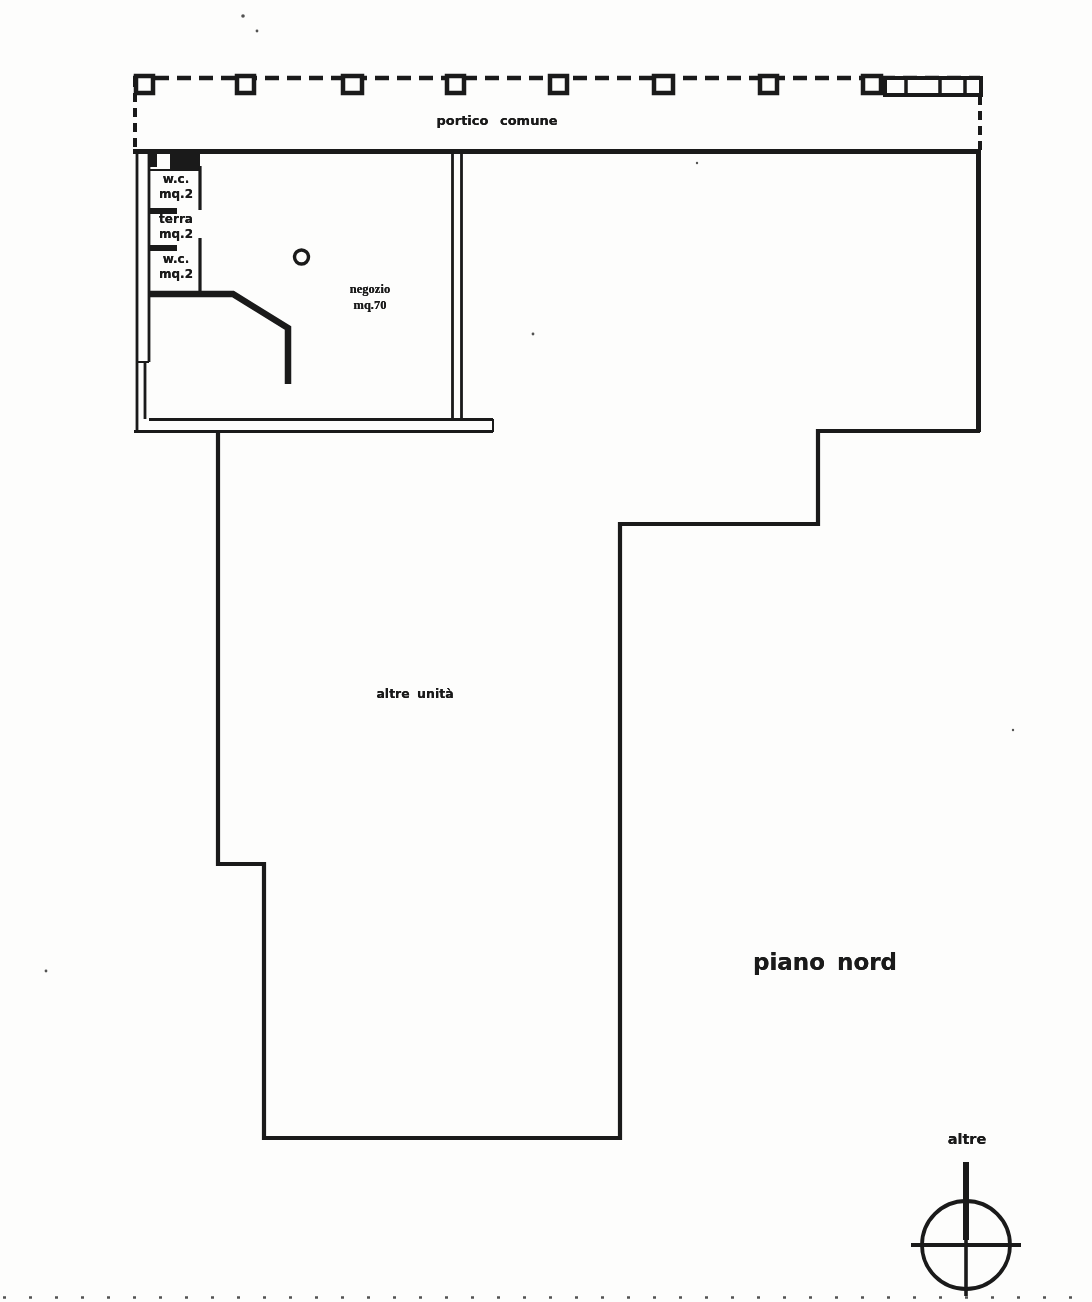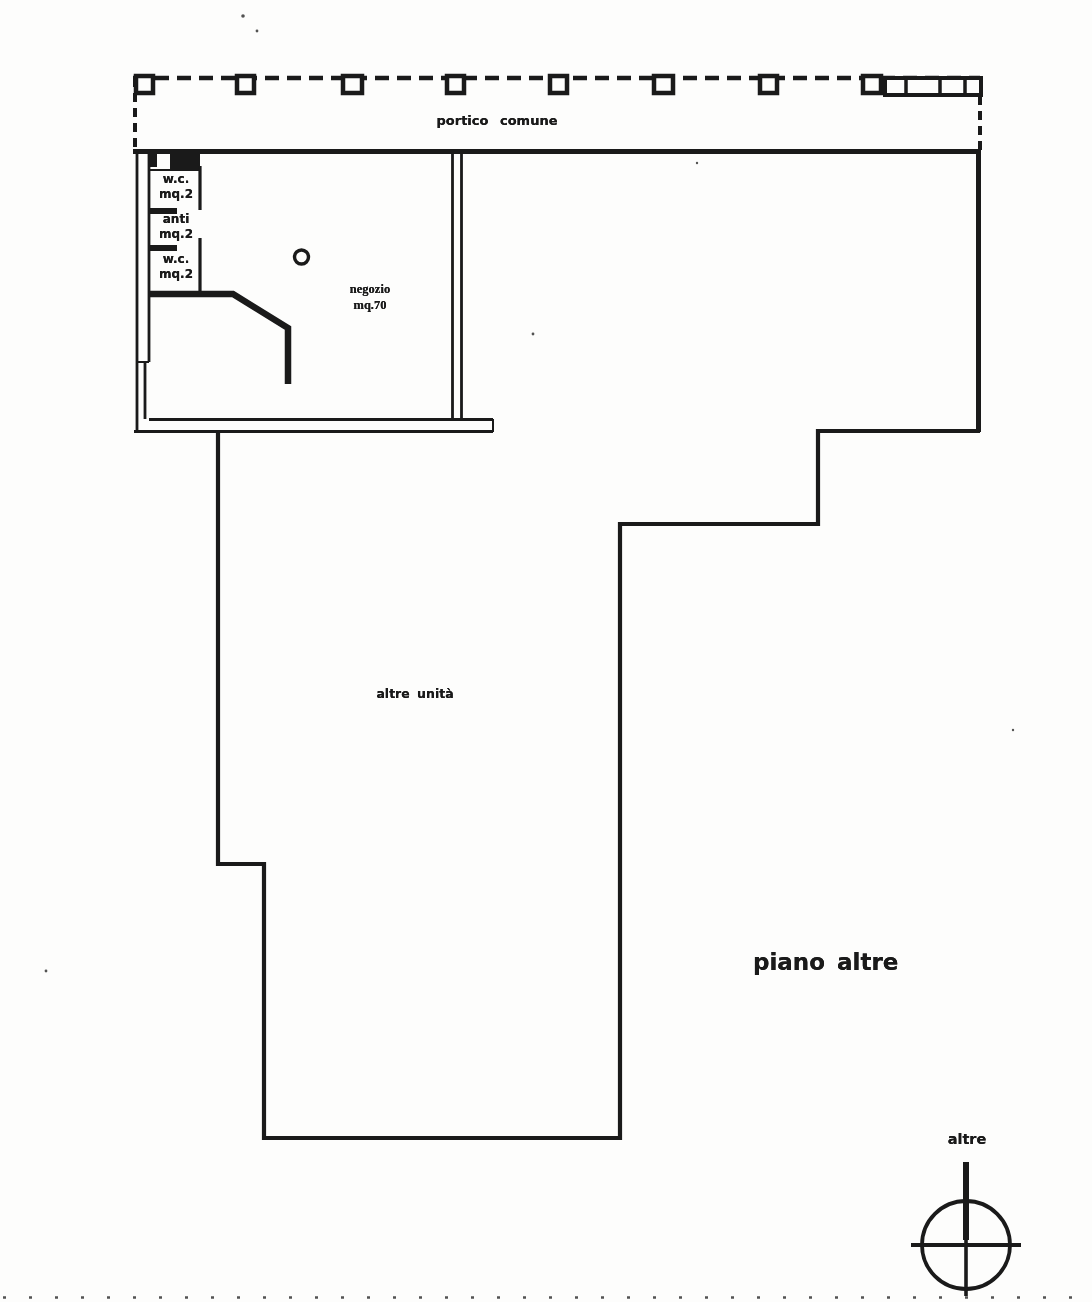--- a/index.html
+++ b/index.html
@@ -110,35 +110,35 @@
   </svg>
 
   <div class="lbl" id="portico-label" style="left:388px;top:113px;width:130px;margin-left:44px;">portico comune</div>
 
   <div class="lbl roomlbl" style="left:150px;top:172px;width:52px;">
     <span class="ln">w.c.</span>
     <span class="ln">mq.2</span>
   </div>
 
   <div class="lbl roomlbl" style="left:150px;top:212px;width:52px;">
-    <span class="ln">anti</span>
+    <span class="ln">terra</span>
     <span class="ln">mq.2</span>
   </div>
 
   <div class="lbl roomlbl" style="left:150px;top:252px;width:52px;">
     <span class="ln">w.c.</span>
     <span class="ln">mq.2</span>
   </div>
 
   <div class="lbl" id="negozio-label" style="left:330px;top:282px;width:80px;font-family:Liberation Serif, serif;">
     <span class="ln">negozio</span>
     <span class="ln">mq.70</span>
   </div>
 
   <div class="lbl" id="altre-label" style="left:360px;top:686px;width:110px;">altre unità</div>
 
   <div class="lbl" id="floor-title" style="left:753px;top:948px;width:220px;">
-    <span class="ln ln1">piano altre</span>
+    <span class="ln ln1">piano nord</span>
   </div>
 
   <div class="lbl" id="nord-label" style="left:944px;top:1131px;width:46px;">altre</div>
 
 </div>
 
 </body></html>

